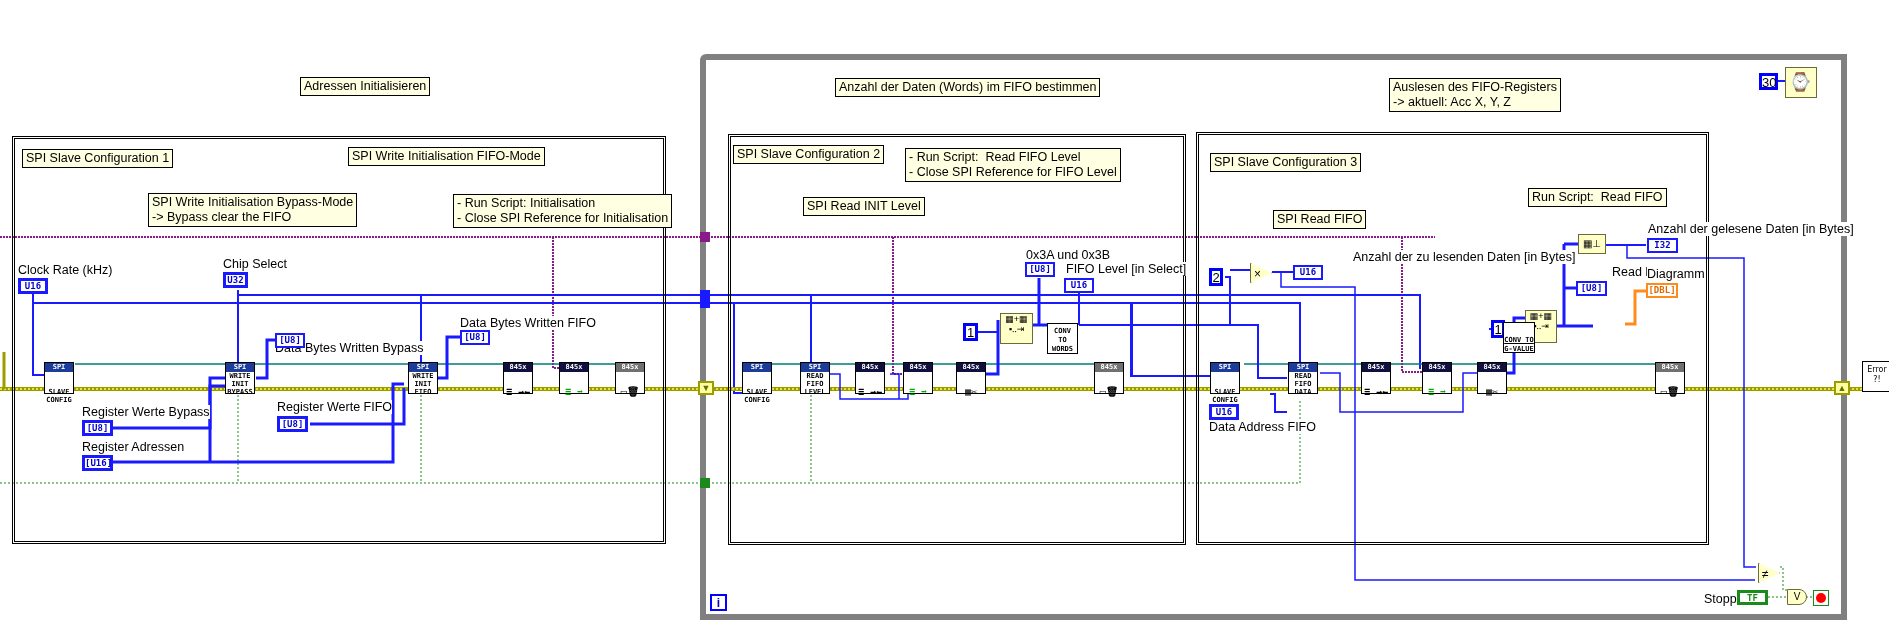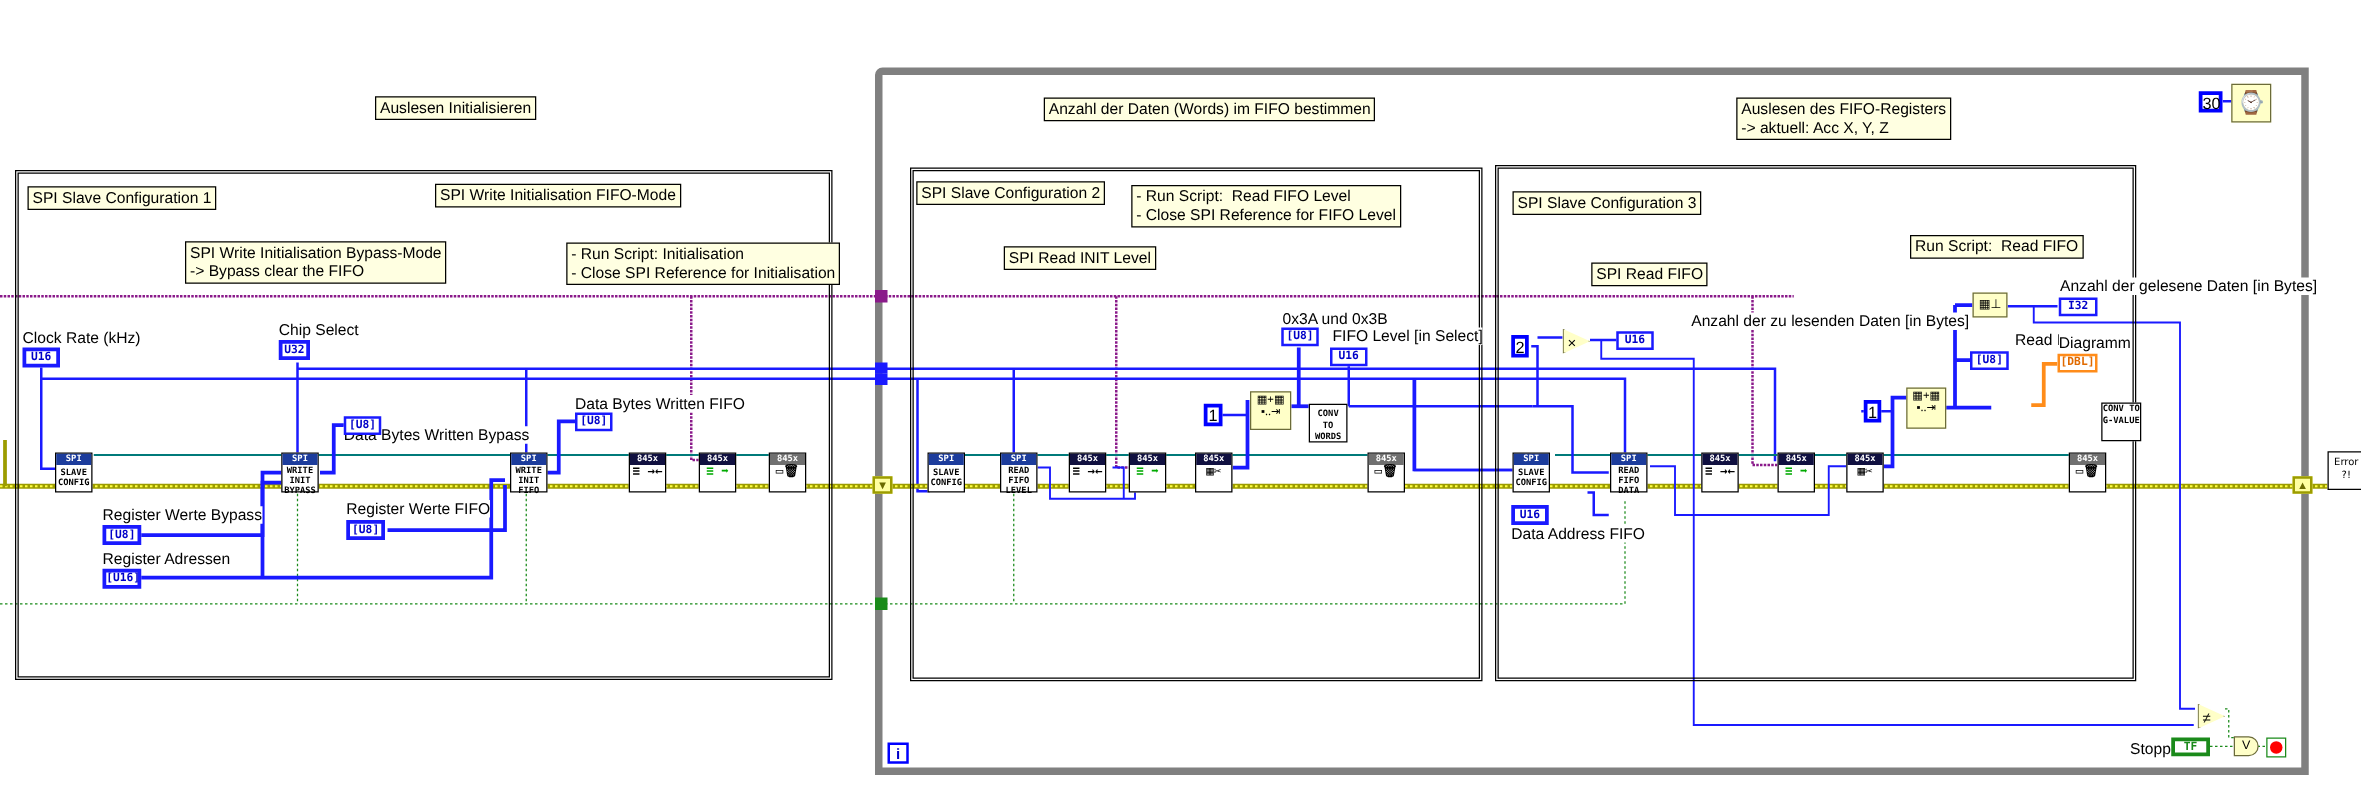--- a/index.html
+++ b/index.html
@@ -11,21 +11,21 @@
   .loop{position:absolute;border:6px solid #808080;box-sizing:border-box;border-radius:6px 0 0 0;}
   .ind{position:absolute;height:15px;box-sizing:border-box;border:2px solid #1a1aff;font-family:"DejaVu Sans Mono",monospace;font-size:9px;font-weight:bold;color:#0000c8;line-height:11px;text-align:center;background:#fff;}
   .ind.ctl{border:3px solid #1a1aff;}
   .ind.orange{border-color:#ff8c1a;color:#e06a00;}
   .ind.green{border:3px solid #1a8a1a;color:#1a8a1a;}
   .const{position:absolute;box-sizing:border-box;border:3px solid #0000ff;font-size:13px;line-height:14px;text-align:center;background:#fff;color:#000;}
   .vi{position:absolute;width:30px;height:32px;box-sizing:border-box;border:1px solid #000;background:#fff;font-family:"DejaVu Sans Mono",monospace;font-size:7px;font-weight:bold;text-align:center;line-height:8px;color:#000;}
   .vi .hd{display:block;background:#1c3c9c;color:#fff;height:9px;line-height:9px;font-size:7px;}
   .vi .hd.dark{background:#101040;}
   .vi .hd.gray{background:#707070;}
-  .vi .body{display:block;padding-top:2px;}
+  .vi .body{display:block;padding-top:16px;}
   .sub{position:absolute;box-sizing:border-box;border:1px solid #000;background:#fff;font-family:"DejaVu Sans Mono",monospace;font-size:7px;font-weight:bold;text-align:center;line-height:9px;color:#000;}
   .prim{position:absolute;box-sizing:border-box;border:1px solid #6b6b3a;background:#ffffc8;font-size:10px;text-align:center;color:#000;}
   svg.wires{position:absolute;left:0;top:0;}
 </style>
 </head>
 <body>
 
 <svg class="wires" width="1889" height="640">
 
   <path d="M0 237 H1435" stroke="#8a1a8a" stroke-width="2" stroke-dasharray="2,1" fill="none"></path>
@@ -95,21 +95,21 @@
 
 <div class="loop" style="left:700px;top:54px;width:1147px;height:566px;"></div>
 <div class="abs" style="left:700px;top:232px;width:10px;height:10px;background:#8a1a8a;"></div>
 <div class="abs" style="left:700px;top:290px;width:10px;height:9px;background:#1a1aff;"></div>
 <div class="abs" style="left:700px;top:299px;width:10px;height:9px;background:#1a1aff;"></div>
 <div class="abs" style="left:698px;top:381px;width:16px;height:14px;background:#ffffa0;border:2px solid #9c9c00;box-sizing:border-box;color:#6b6b00;font-size:9px;text-align:center;line-height:10px;">▼</div>
 <div class="abs" style="left:700px;top:478px;width:10px;height:10px;background:#1a8a1a;"></div>
 <div class="abs" style="left:1834px;top:381px;width:16px;height:14px;background:#ffffa0;border:2px solid #9c9c00;box-sizing:border-box;color:#6b6b00;font-size:9px;text-align:center;line-height:10px;">▲</div>
 <div class="const" style="left:710px;top:594px;width:17px;height:17px;border-width:2px;font-weight:bold;color:#0000c8;font-size:12px;">i</div>
 
-<div class="comment" style="left:300px;top:77px;">Auslesen Initialisieren</div>
+<div class="comment" style="left:300px;top:77px;">Adressen Initialisieren</div>
 <div class="comment" style="left:835px;top:78px;">Anzahl der Daten (Words) im FIFO bestimmen</div>
 <div class="comment" style="left:1389px;top:78px;">Auslesen des FIFO-Registers
 -&gt; aktuell: Acc X, Y, Z</div>
 
 <div class="const" style="left:1759px;top:73px;width:19px;height:17px;">30</div>
 <div class="prim" style="left:1785px;top:67px;width:32px;height:31px;font-size:18px;line-height:28px;">⌚</div>
 
 <div class="frame" style="left:12px;top:136px;width:654px;height:408px;"></div>
 <div class="comment" style="left:22px;top:149px;">SPI Slave Configuration 1</div>
 <div class="comment" style="left:348px;top:147px;">SPI Write Initialisation FIFO-Mode</div>
@@ -233,21 +233,21 @@
   </div>
 <div class="const" style="left:1491px;top:320px;width:14px;height:18px;">1</div>
 <div class="prim" style="left:1525px;top:310px;width:32px;height:33px;font-size:9px;line-height:10px;">▦+▦<br>▪‥⇥</div>
 <div class="prim" style="left:1578px;top:234px;width:28px;height:20px;font-size:10px;line-height:18px;">▦⊥</div>
 <div class="label" style="left:1648px;top:222px;">Anzahl der gelesene Daten [in Bytes]</div>
 <div class="ind" style="left:1647px;top:238px;width:31px;">I32</div>
 <div class="label" style="left:1612px;top:265px;">Read Data</div>
 <div class="ind" style="left:1576px;top:281px;width:31px;">[U8]</div>
 <div class="label" style="left:1647px;top:267px;">Diagramm</div>
 <div class="ind orange" style="left:1646px;top:283px;width:32px;">[DBL]</div>
-<div class="sub" style="left:1681px;top:322px;width:32px;height:31px;padding-top:0;">CONV TO G-VALUE</div>
+<div class="sub" style="left:1503px;top:322px;width:32px;height:31px;padding-top:13px;text-decoration:underline;">CONV TO G-VALUE</div>
 <div class="vi" style="left:1655px;top:362px;">
     <span class="hd gray">845x</span>
     <span class="body" style="font-size:10px">▭🗑</span>
   </div>
 
 <div class="prim" style="left:1758px;top:563px;width:22px;height:20px;clip-path:polygon(0 0,100% 50%,0 100%);font-size:12px;line-height:20px;text-align:left;padding-left:3px;">≠</div>
 <div class="label" style="left:1704px;top:592px;">Stopp</div>
 <div class="ind green" style="left:1737px;top:590px;width:31px;height:15px;">TF</div>
 <div class="prim" style="left:1787px;top:589px;width:20px;height:16px;border-radius:0 10px 10px 0;font-size:10px;line-height:14px;">V</div>
 <div class="abs" style="left:1813px;top:590px;width:16px;height:16px;border:1px solid #1a8a1a;box-sizing:border-box;background:#fff;">

